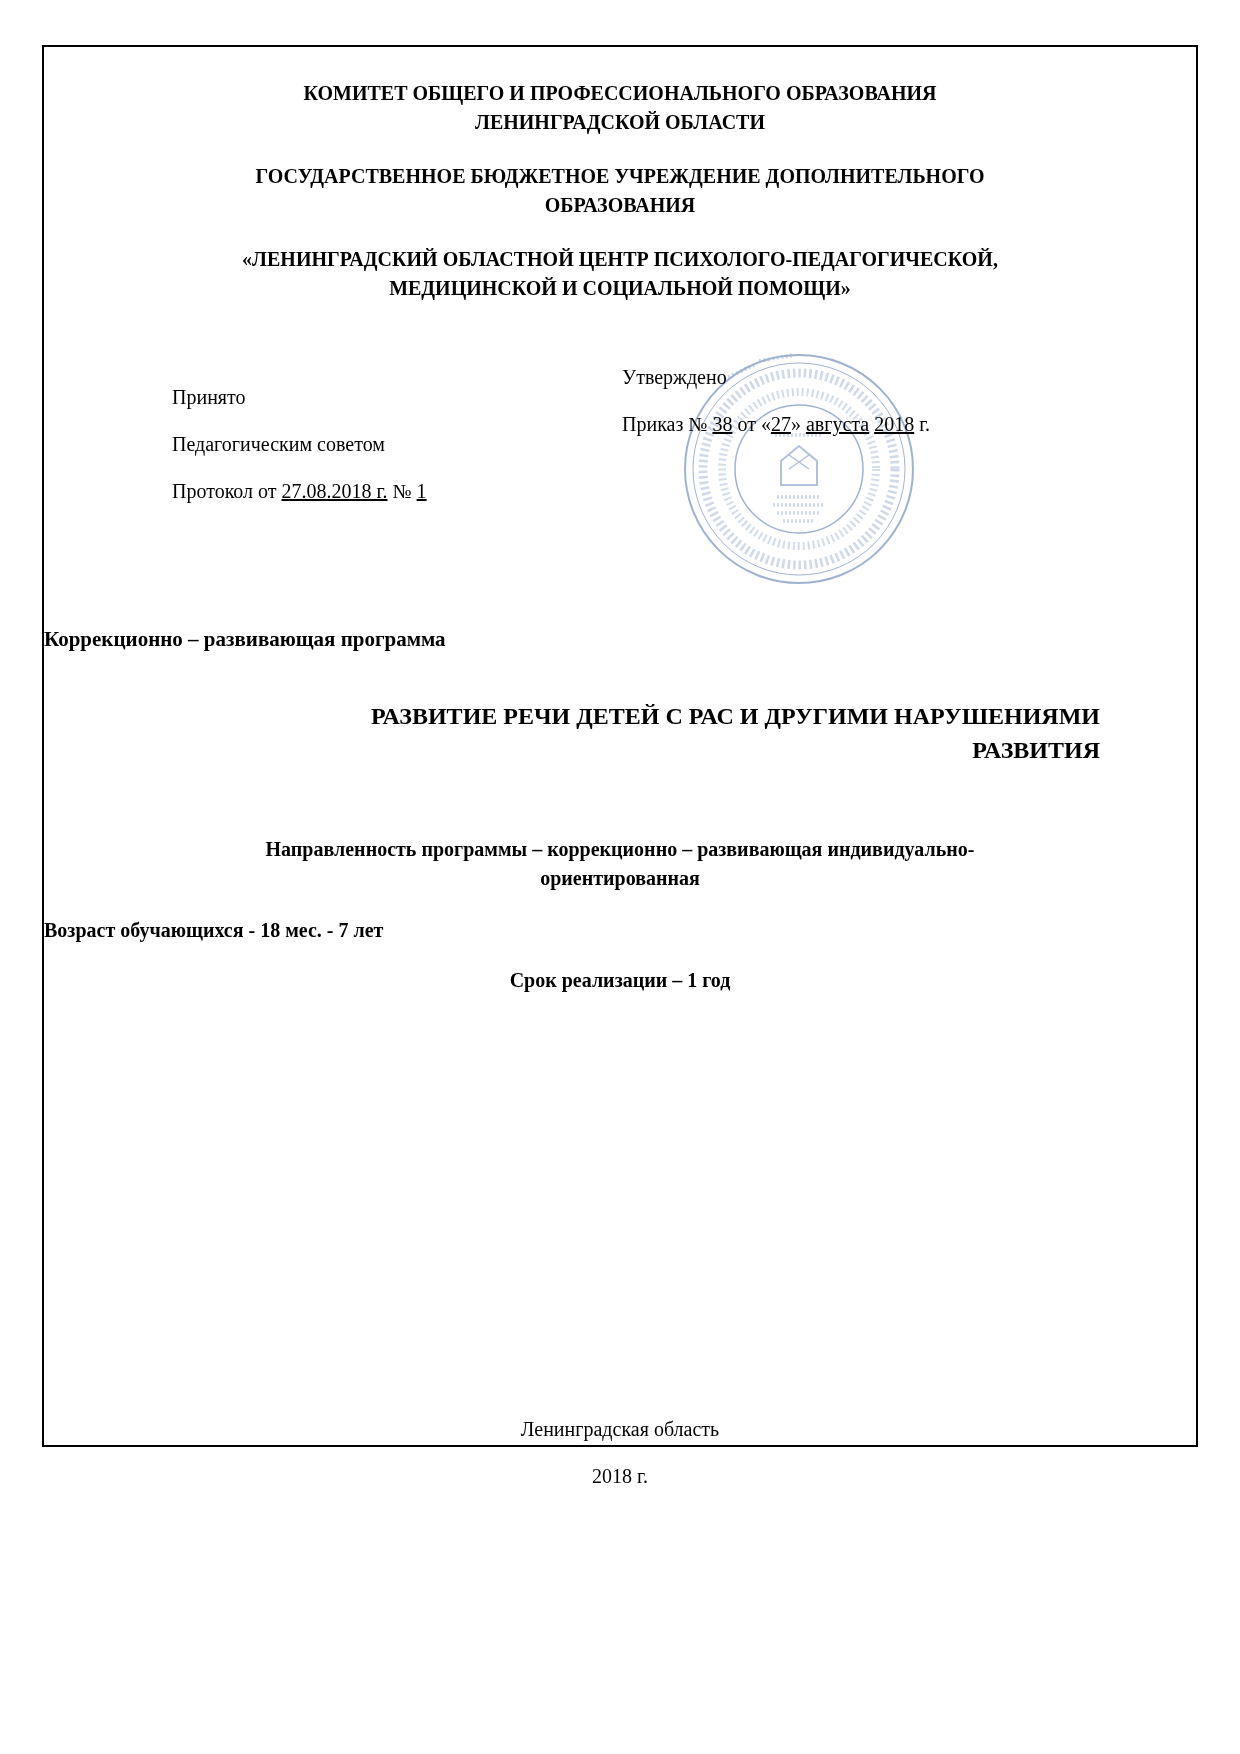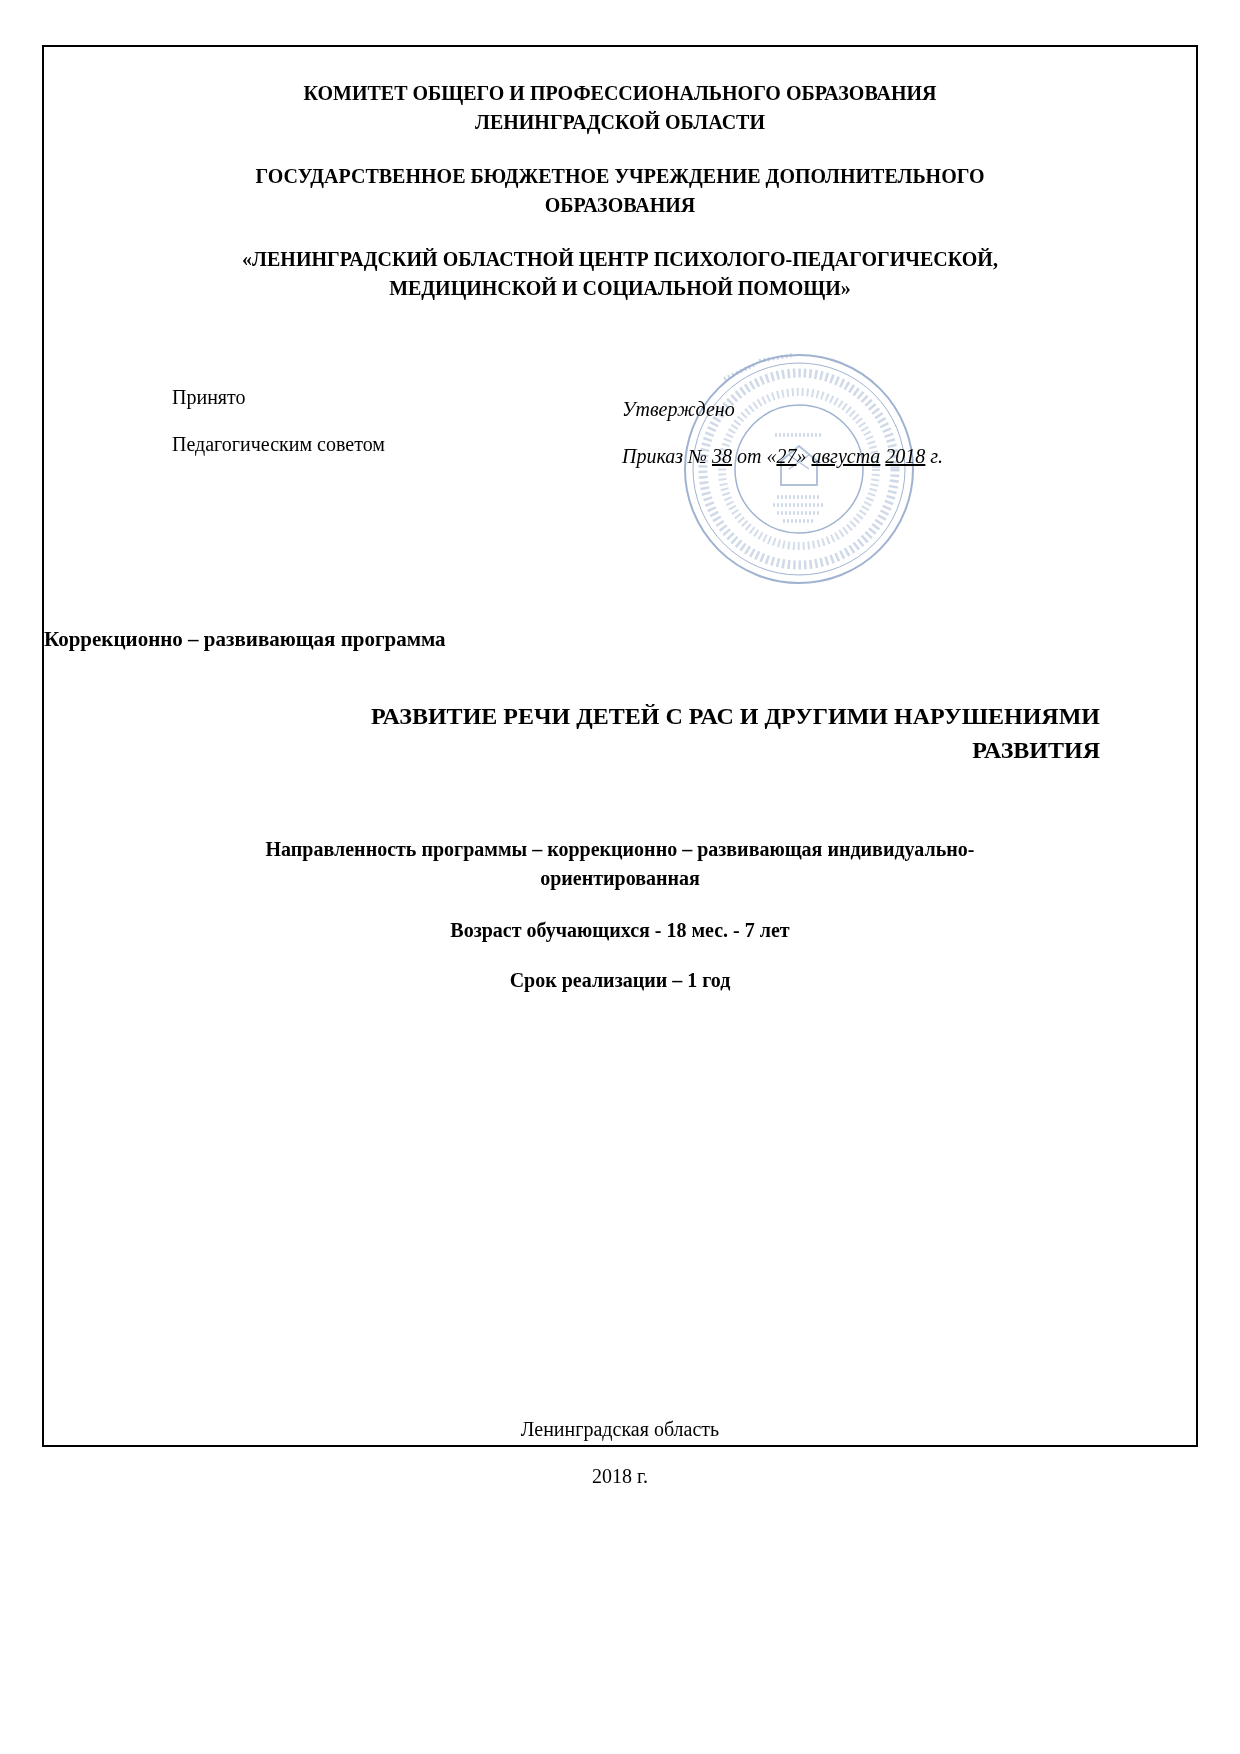--- a/index.html
+++ b/index.html
@@ -43,24 +43,23 @@
   .col-left {
     position: absolute;
     left: 128px;
     top: 336px;
     width: 400px;
     z-index: 2;
   }
   .col-right {
     position: absolute;
     left: 578px;
-    top: 348px;
+    top: 316px;
     width: 420px;
     z-index: 2;
-    font-style: italic;
   }
   .col-left p, .col-right p {
     margin: 0 0 18px 0;
     font-size: 20px;
     line-height: 29px;
   }
   .u { text-decoration: underline; }
   .nowrap { white-space: nowrap; }
 
   .sig-space {
@@ -120,21 +119,21 @@
     font-size: 20px;
     line-height: 29px;
     font-weight: bold;
     margin: 0;
   }
   .age {
     position: absolute;
     top: 872px;
     left: 0;
     right: 0;
-    text-align: center;
+    text-align: left;
     font-size: 20px;
     font-weight: bold;
     margin: 0;
   }
   .duration {
     position: absolute;
     top: 922px;
     left: 0;
     right: 0;
     text-align: center;
@@ -179,20 +178,26 @@
         <path d="M102 112 l18 -15 l18 15 v24 h-36 z" stroke-width="2" opacity="0.8"></path>
         <path d="M110 106 l20 14 M130 106 l-20 14" stroke-width="1.5" opacity="0.8"></path>
         <path d="M98 148 h44 M94 156 h52 M98 164 h44 M104 172 h32" stroke-width="3.5" stroke-dasharray="2 2" opacity="0.5"></path>
         <path d="M96 86 h48" stroke-width="3.5" stroke-dasharray="2 2" opacity="0.5"></path>
       </g>
     </svg>
 
     <div class="col-left">
       <p>Принято</p>
       <p>Педагогическим советом</p>
+      <p>
+        <span>Протокол от</span>
+        <span class="u">27.08.2018 г.</span>
+        <span>№</span>
+        <span class="u">1</span>
+      </p>
     </div>
 
     <div class="col-right">
       <p>Утверждено</p>
       <p>
         <span>Приказ №</span>
         <span class="u">38</span>
         <span>от</span>
         <span class="nowrap"><span>«</span><span class="u">27</span><span>»</span></span>
         <span class="u">августа</span>

